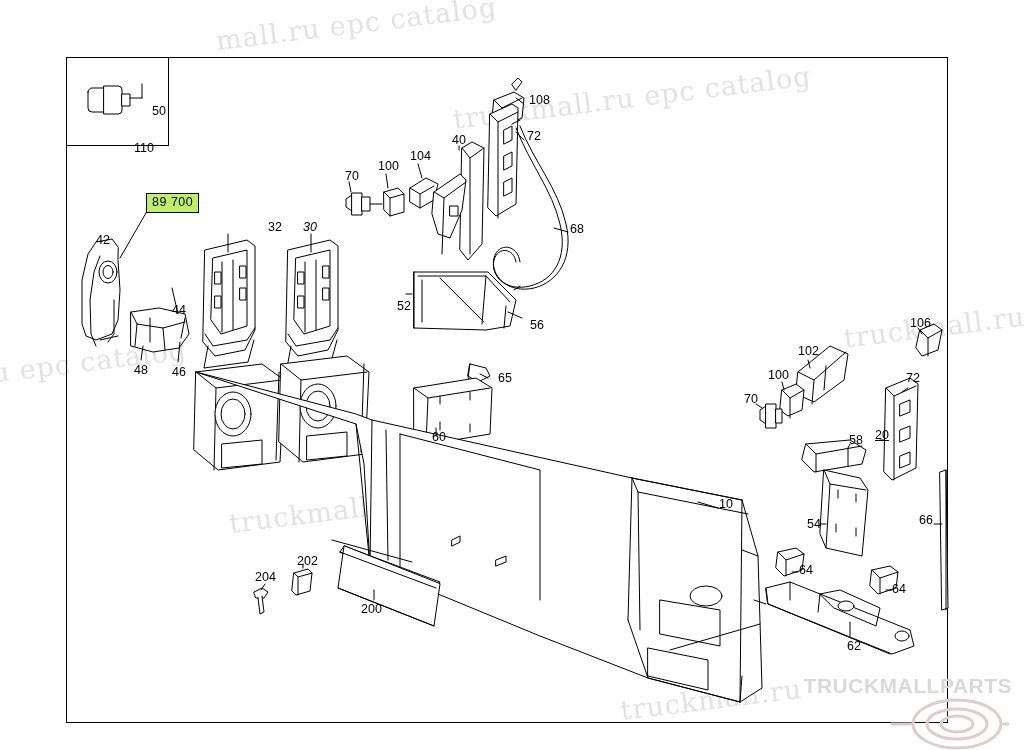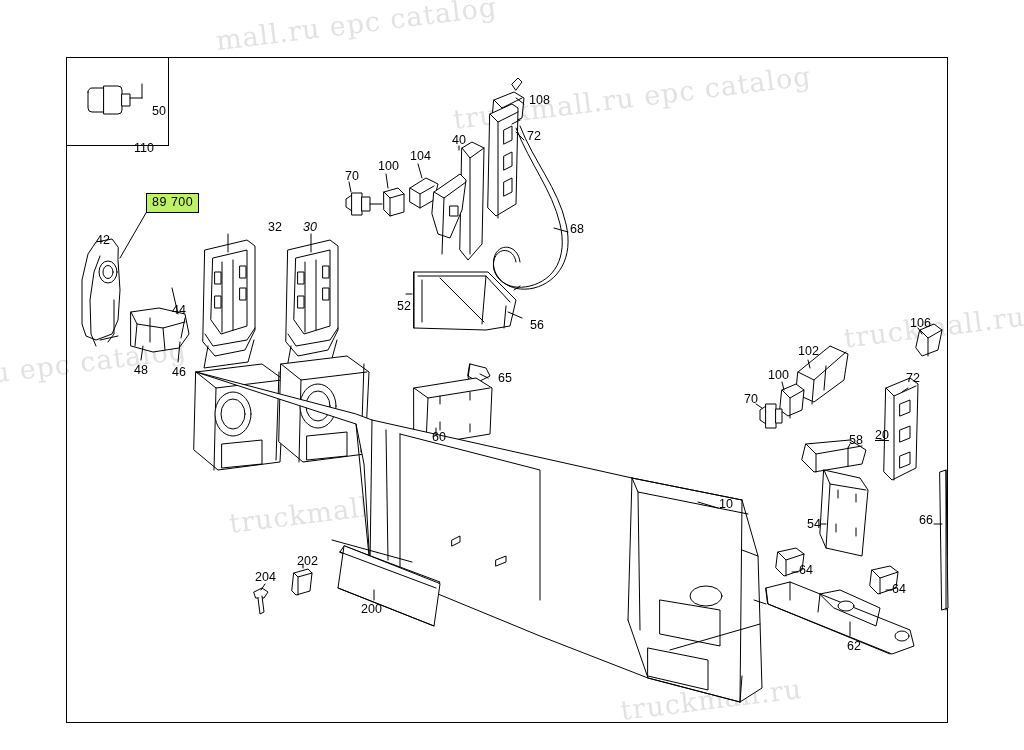--- a/index.html
+++ b/index.html
@@ -456,14 +456,26 @@
     <div class="lbl" style="left:807px; top:518px;">54</div>
     <div class="lbl" style="left:919px; top:514px;text-align:center;">66</div>
     <div class="lbl" style="left:799px; top:564px;">64</div>
     <div class="lbl" style="left:892px; top:583px;">64</div>
     <div class="lbl" style="left:847px; top:640px;">62</div>
     <div class="lbl" style="left:297px; top:555px;">202</div>
     <div class="lbl" style="left:255px; top:571px;">204</div>
     <div class="lbl" style="left:361px; top:603px;">200</div>
   </div>
 
+  <div class="brand">
+    <div class="brand-text"><span>TRUCKMALL</span><span class="red">PARTS</span></div>
+    <svg width="165" height="56" style="position:absolute; right:6px; top:22px;">
+      <g fill="none" stroke="#e0cccc" stroke-width="3">
+        <ellipse cx="112" cy="28" rx="44" ry="24"></ellipse>
+        <ellipse cx="112" cy="28" rx="30" ry="15"></ellipse>
+        <ellipse cx="112" cy="28" rx="16" ry="8"></ellipse>
+        <path d="M68 28 l-22 0"></path>
+        <path d="M156 28 l8 0"></path>
+      </g>
+    </svg>
+  </div>
 
 </div>
 
 </body></html>

